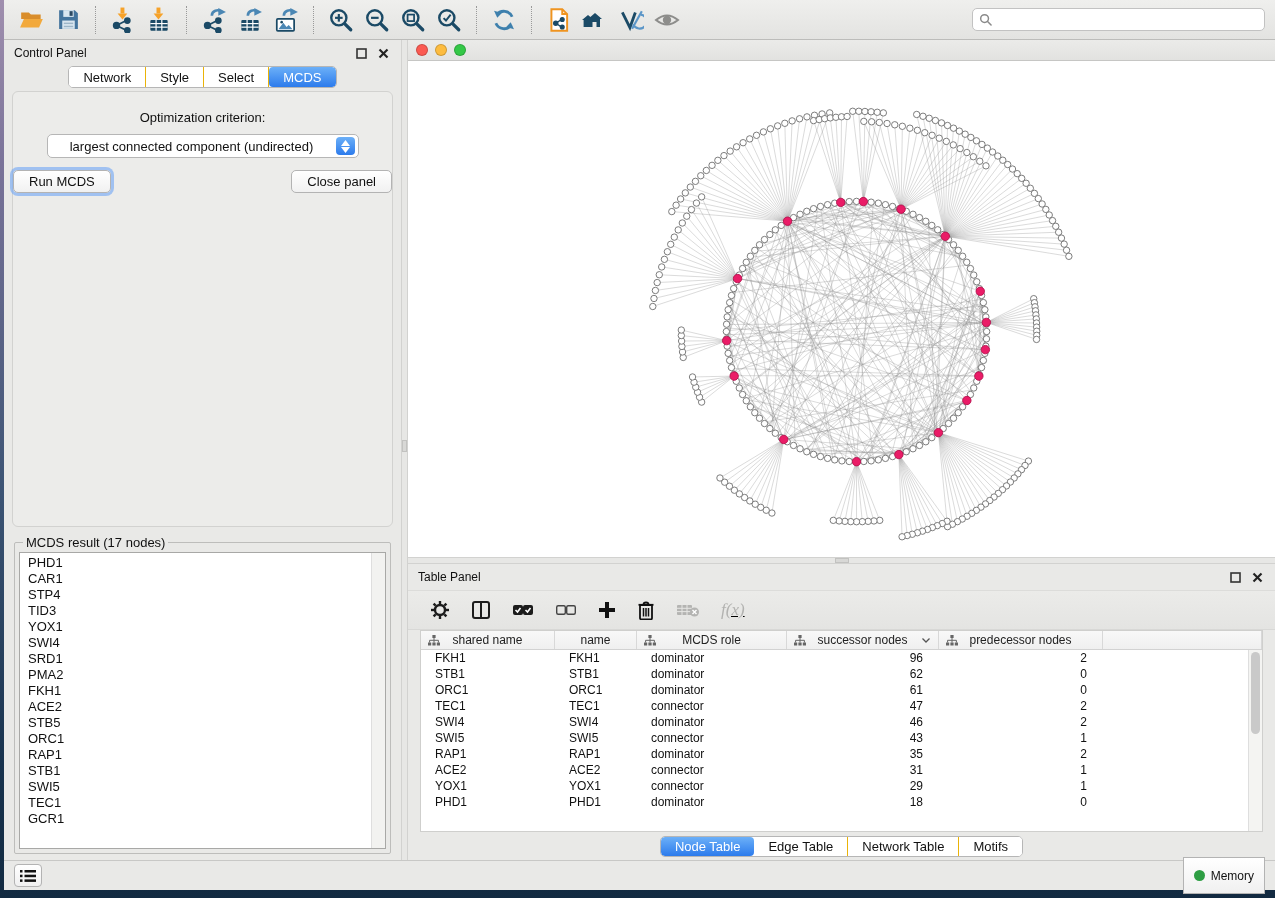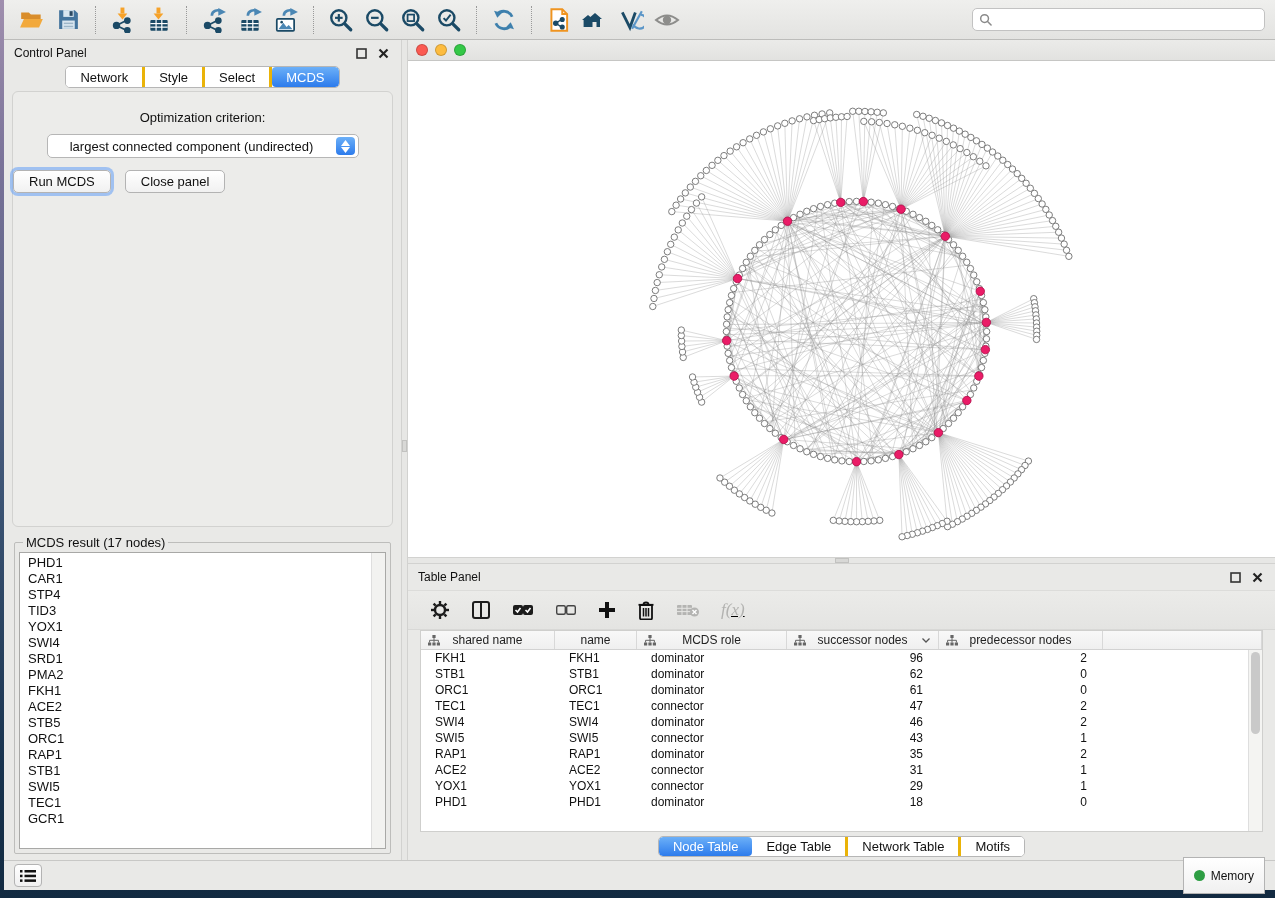--- a/index.html
+++ b/index.html
@@ -25,30 +25,30 @@
 
   
   .control-panel { width:397px; flex:0 0 auto; background:#e9e9e7; display:flex; flex-direction:column; }
   .panel-hdr { height:26px; display:flex; align-items:center; padding:0 10px; flex:0 0 auto;justify-content:flex-end; }
   .panel-hdr .title { font-size:12px; color:#111; }
   .panel-hdr .spacer { flex:1; }
   .wbtn { width:16px; height:16px; display:flex; align-items:center; justify-content:center; margin-left:6px; cursor:pointer; }
 
   .seg-row { display:flex; justify-content:center; flex:0 0 auto; height:22px; }
   .segctl { display:inline-flex; background:#fff; border:1px solid #b6b6b6; border-radius:5px; overflow:hidden; }
-  .seg { font-size:13px; color:#111; padding:2px 14px; border-right:3px solid #eab308; display:flex; align-items:center; cursor:pointer; background:#fff; }
+  .seg { font-size:13px; color:#111; padding:2px 14px; border-right:1px solid #eab308; display:flex; align-items:center; cursor:pointer; background:#fff; }
   .seg:last-child { border-right:none; }
   .seg.active { background:linear-gradient(#6cb0f8,#2c7bec); color:#fff; border-radius:4px; margin:0; border-right:none; }
 
   .opt-panel { margin:3px 8px 0 8px; background:#ececea; border:1px solid #d2d2d0; border-radius:6px; height:436px; text-align:center; flex:0 0 auto; }
   .opt-label { font-size:13px; color:#111; margin-top:18px; }
   .popup { width:312px; height:24px; margin:9px auto 0 auto; background:#fff; border:1px solid #b6b6b6; border-radius:5px; display:flex; align-items:center; cursor:pointer; }
   .popup .val { flex:1; font-size:13px; text-align:center; color:#111; white-space:nowrap; overflow:hidden; }
   .popup .stepper { width:19px; height:18px; margin:2px 3px 2px 0; border-radius:4px; background:linear-gradient(#6cb0f8,#2c7bec); display:flex; flex-direction:column; align-items:center; justify-content:center; gap:1px; flex:0 0 auto; }
-  .btn-row { margin-top:12px; display:flex; justify-content:flex-start; gap:14px; }
+  .btn-row { margin-top:12px; display:flex; justify-content:space-between; gap:14px; }
   .pbtn { font-size:13px; color:#111; height:23px; padding:0 15px; background:linear-gradient(#ffffff,#f1f1f1); border:1px solid #b3b3b3; border-radius:5px; cursor:pointer; }
   .pbtn.focused { box-shadow:0 0 0 3px rgba(110,165,245,.6); }
 
   .result-fieldset { margin:8px 10px 6px 10px; border:1px solid #bdbdbb; border-radius:2px; flex:1; display:flex; flex-direction:column; padding:2px 4px 4px 4px; min-height:0; }
   .result-fieldset legend { font-size:13px; color:#111; padding:0 3px; margin-left:4px; }
   .listbox { flex:1; background:#fff; border:1px solid #a8a8a6; position:relative; overflow:hidden; }
   .listbox .items { padding:2px 0 0 8px; }
   .listbox .item { font-size:13px; color:#111; line-height:16px; }
   .lscroll { position:absolute; right:0; top:0; bottom:0; width:14px; background:#f2f2f0; border-left:1px solid #dedede; }
 

